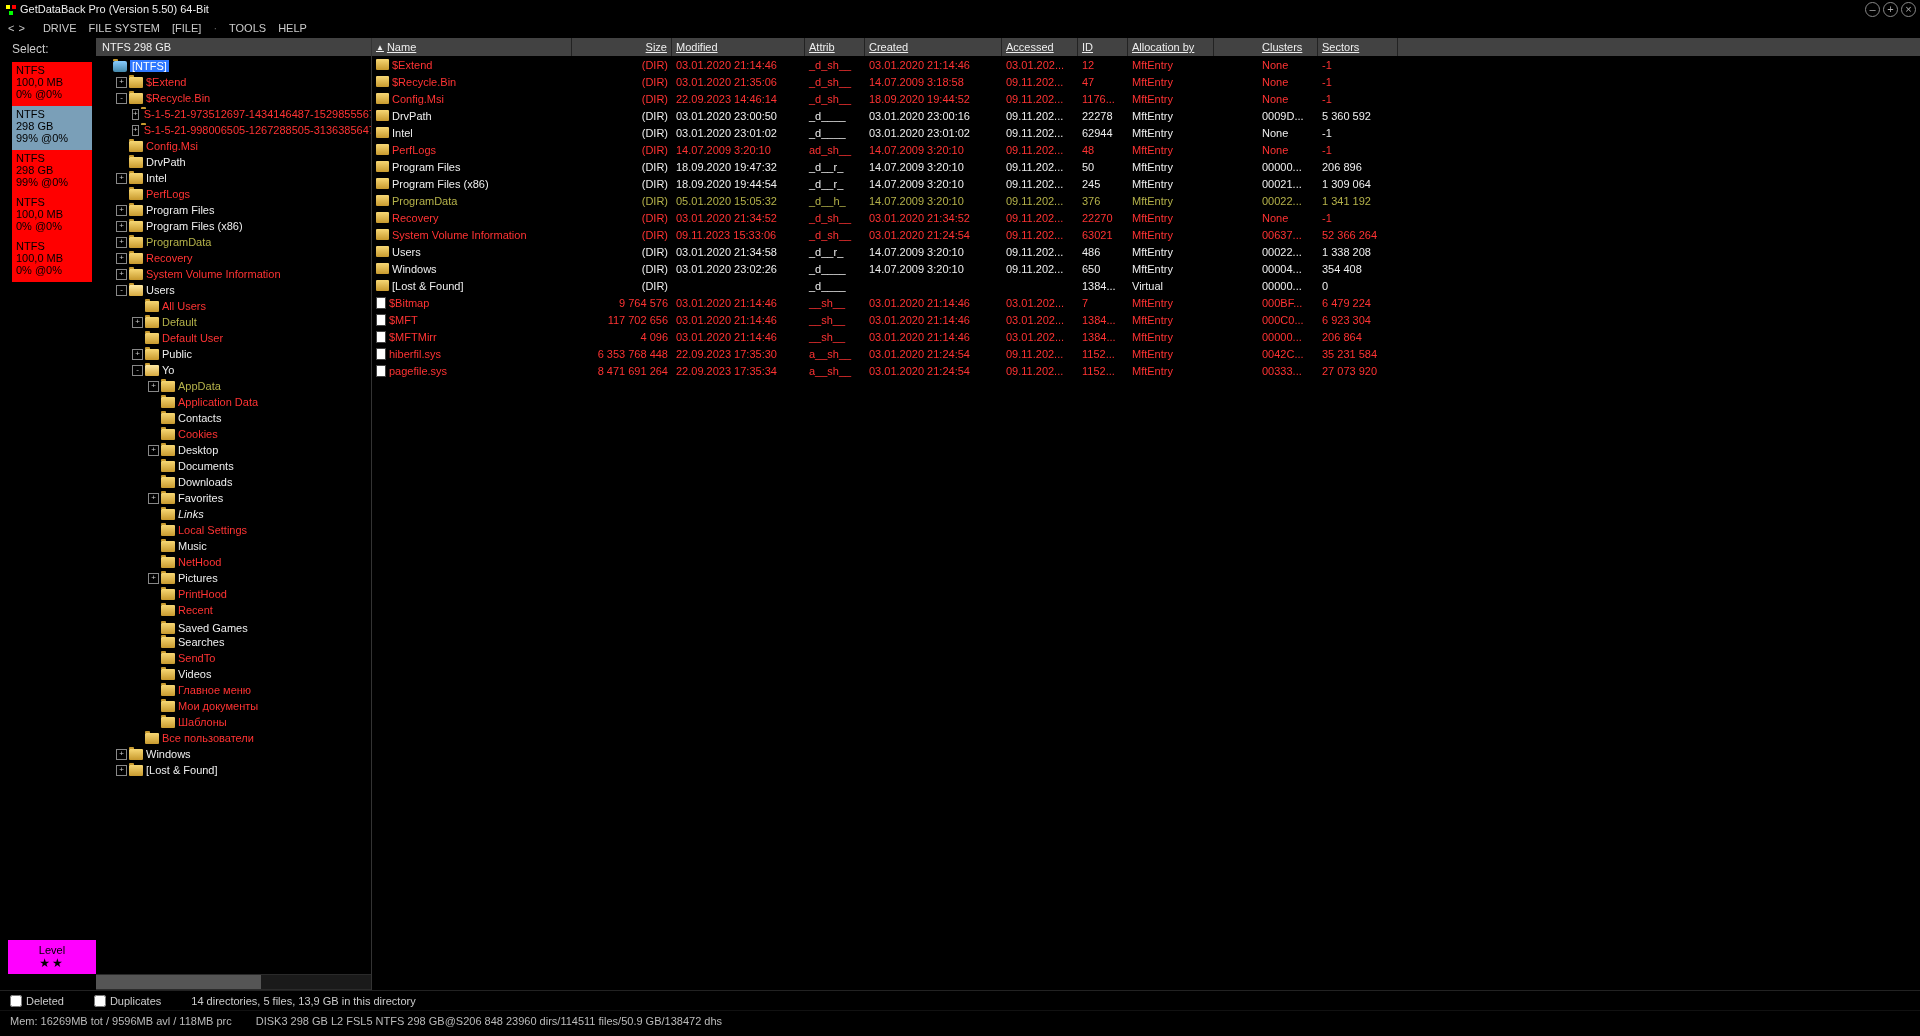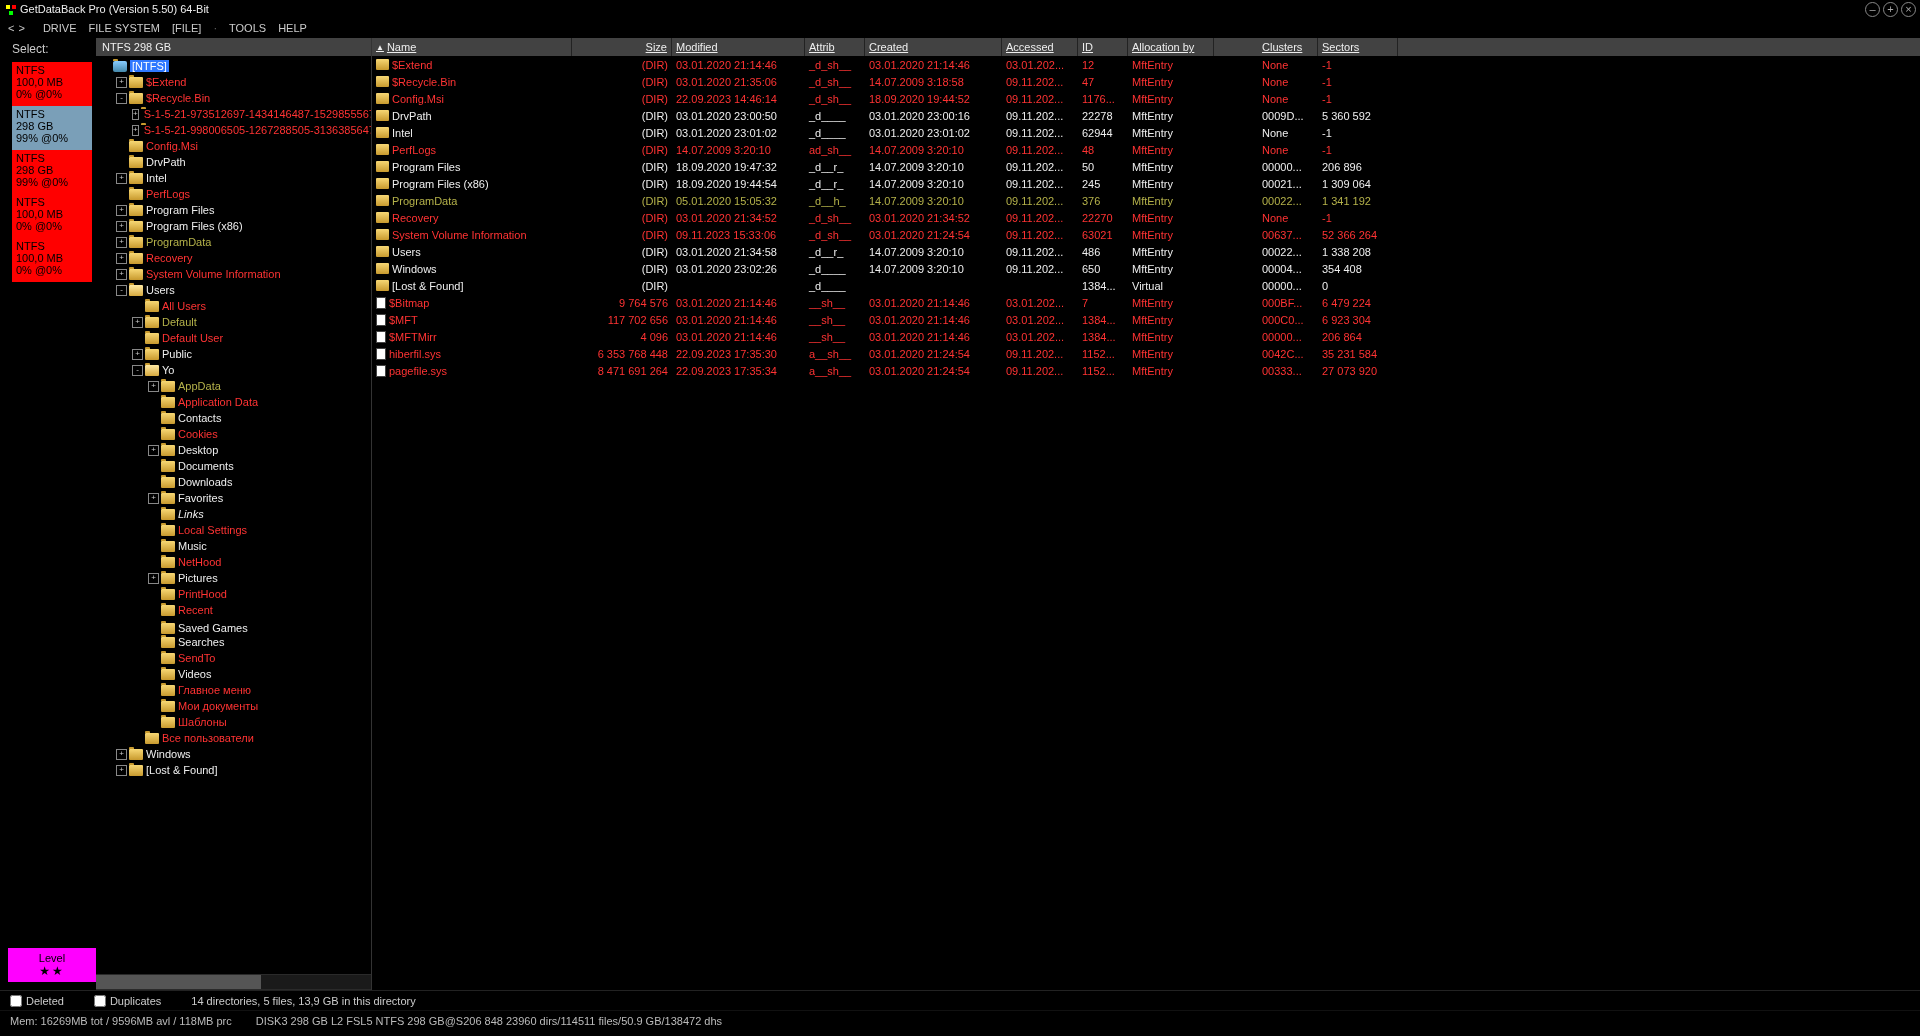--- a/index.html
+++ b/index.html
@@ -10,21 +10,21 @@
 .titlebar .wincontrols span { width:15px; height:15px; border:1px solid #888; border-radius:50%; display:inline-flex; align-items:center; justify-content:center; color:#aaa; cursor:pointer; font-size:11px; }
 .menubar { height:20px; background:#000; display:flex; align-items:center; gap:12px; padding:0 8px; color:#ccc; }
 .menubar span { cursor:pointer; }
 .menubar .nav { display:flex; gap:4px; margin-right:6px; }
 .main { display:flex; height:952px;padding-left:8px; }
 .selectcol { width:88px; background:#000; padding:4px; display:flex; flex-direction:column; gap:4px; position:relative; }
 .selectcol h3 { color:#ccc; font-weight:normal; margin-bottom:2px; font-size:12px; }
 .vol { padding:2px 4px; height:44px; position:relative; overflow:hidden; font-size:10px; line-height:12px; }
 .vol.red { background:#f00; color:#000; }
 .vol.sel { background:#7a9fb8; color:#000; }
-.level { position:absolute; bottom:8px; left:0; right:0; background:#f0f; color:#000; padding:4px; text-align:center; font-size:11px; }
+.level { position:absolute; bottom:16px; left:0; right:0; background:#f0f; color:#000; padding:4px; text-align:center; font-size:11px; }
 .level .stars { font-size:12px; letter-spacing:2px; }
 .treewrap { width:276px; background:#000; display:flex; flex-direction:column; border-right:1px solid #333; }
 .treehdr { background:#424242; padding:2px 6px; color:#eee; font-size:11px; height:18px; display:flex; align-items:center; }
 .tree { flex:1; overflow-x:auto; overflow-y:auto; padding:2px 0; }
 .treerow { display:flex; align-items:center; height:16px; white-space:nowrap; cursor:pointer; padding-left:4px; }
 .treerow .exp { width:11px; height:11px; border:1px solid #888; color:#ccc; display:inline-flex; align-items:center; justify-content:center; font-size:8px; line-height:8px; margin-right:2px; }
 .treerow .exp.blank { border:none; }
 .treerow .ficon { width:14px; height:11px; background:linear-gradient(#f7d774,#c89a2e); border-radius:1px; margin-right:3px; display:inline-block; position:relative; }
 .treerow .ficon::before { content:""; position:absolute; top:-2px; left:0; width:5px; height:2px; background:#c89a2e; border-radius:1px 1px 0 0; }
 .treerow .ficon.open { background:linear-gradient(#ffe9a3,#d6a93e); }

